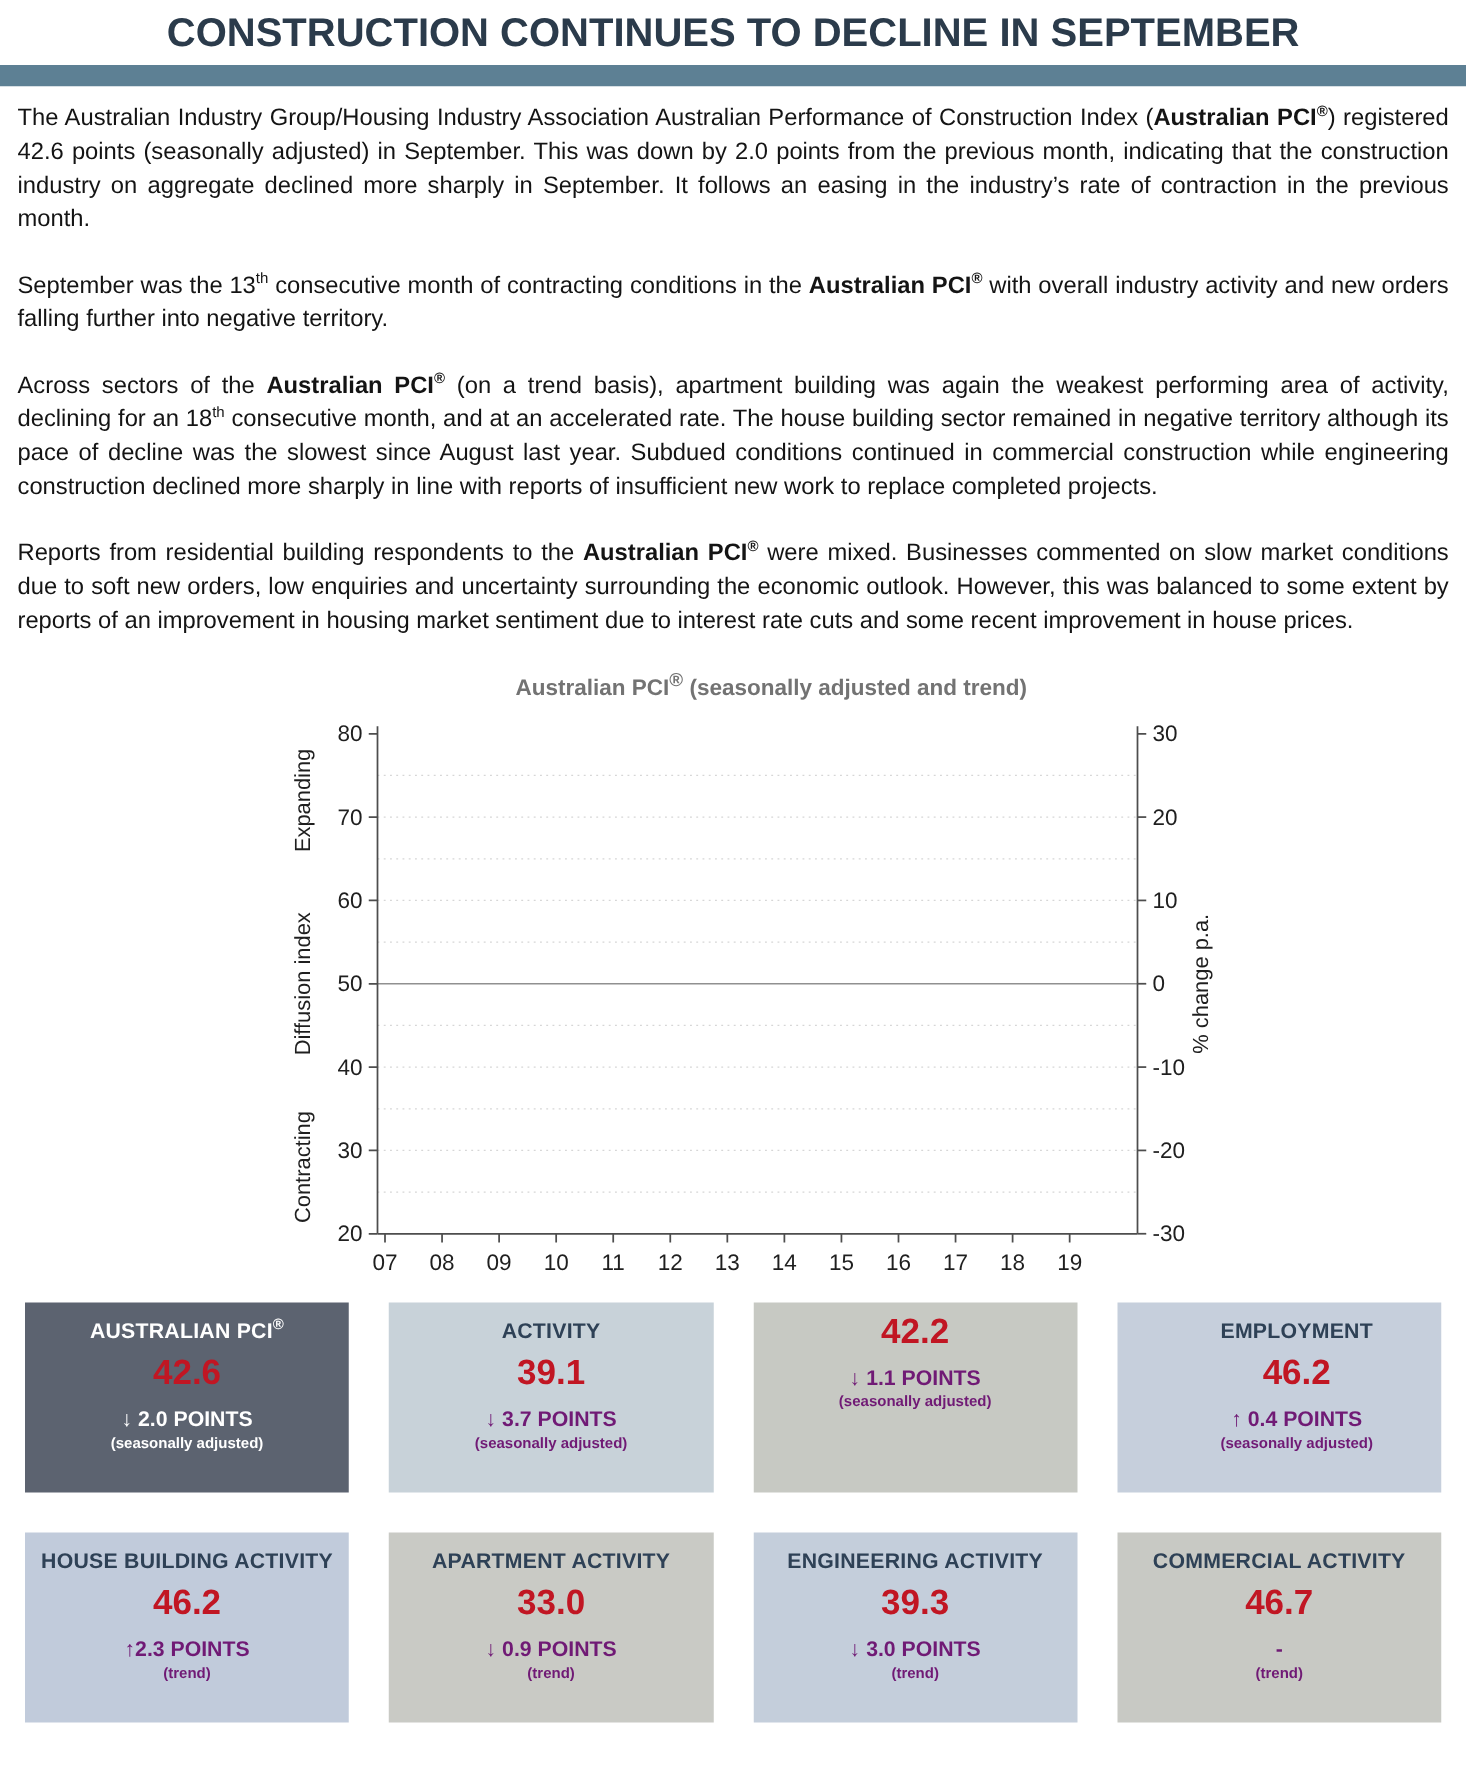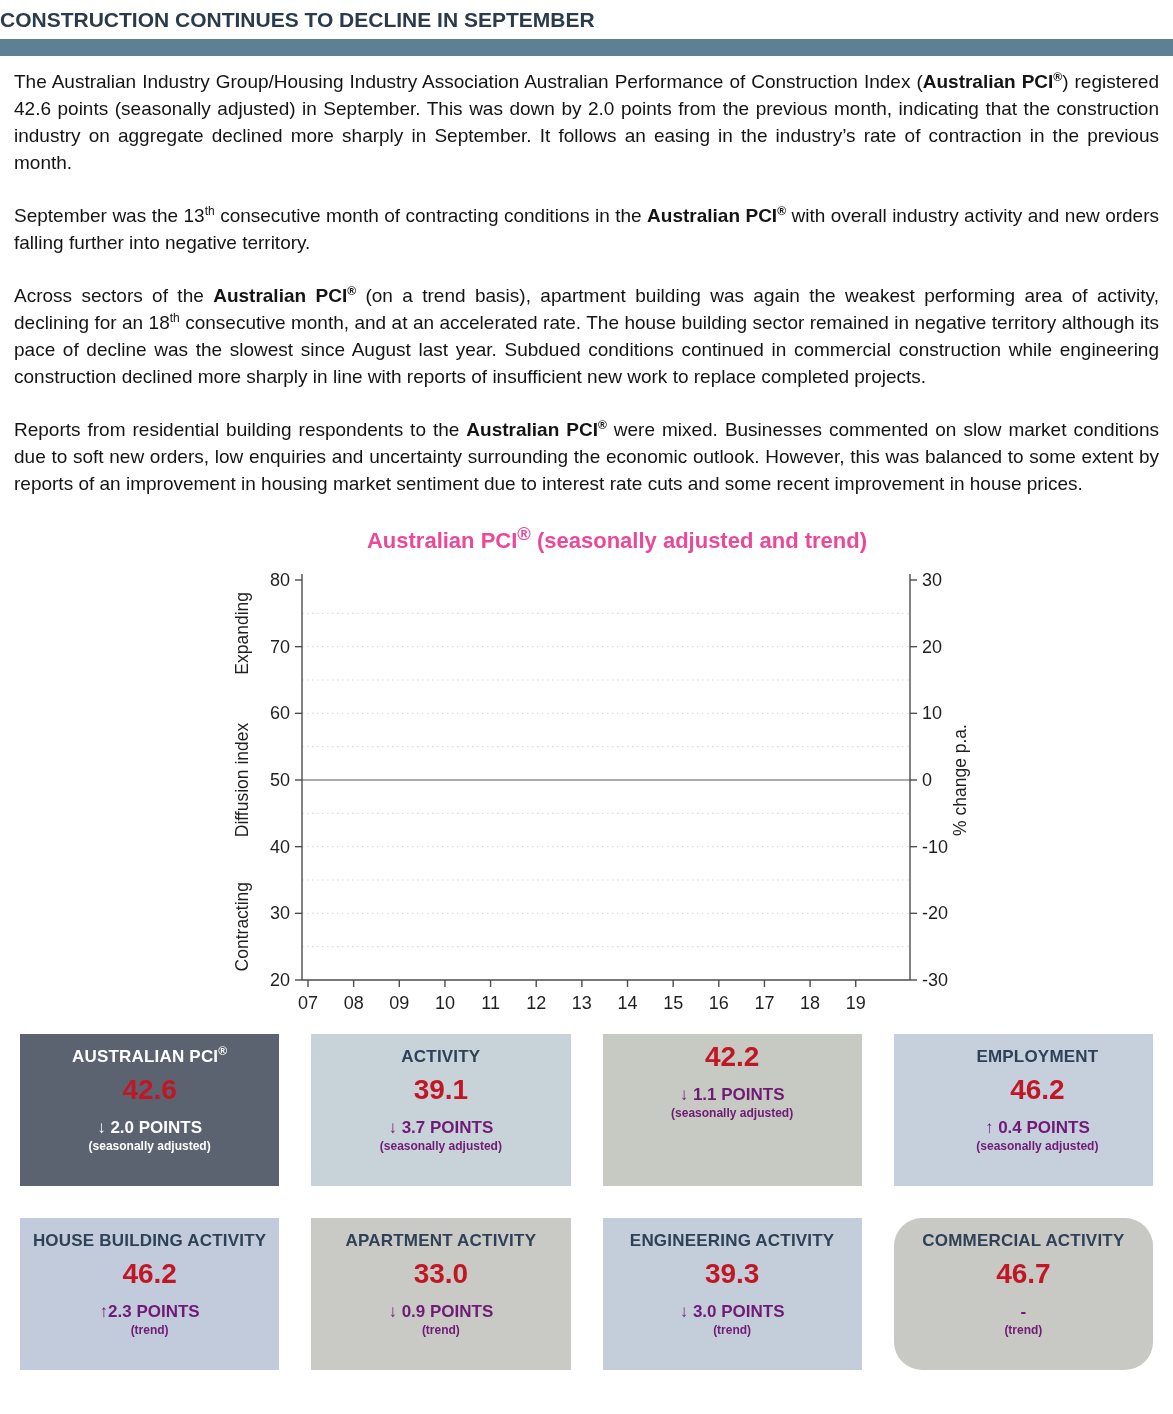--- a/index.html
+++ b/index.html
@@ -1,24 +1,24 @@
 <!DOCTYPE html>
 <html><head>
 <meta charset="utf-8">
 <style>
   html,body{margin:0;padding:0;background:#fff;}
   body{width:1173px;font-family:"Liberation Sans",sans-serif;color:#141414;}
-  .doc-title{font-size:21px;font-weight:bold;text-align:left;color:#2b3b4b;padding-top:8px;}
+  .doc-title{font-size:32px;font-weight:bold;text-align:center;color:#2b3b4b;padding-top:8px;}
   .accent-bar{height:17px;background:#5d8094;margin-top:7px;}
   .body-text{margin-top:12px;}
   .body-text p{font-size:19px;line-height:27px;text-align:justify;margin:0 14px 26px 14px;}
   .body-text p sup, .sb-title sup{font-size:12px;line-height:0;}
   .seg-b{font-weight:bold;}
   .chart-wrap{width:790px;margin-left:222px;margin-top:6px;}
-  .chart-title{text-align:center;font-size:22px;font-weight:bold;color:#ec4899;margin:10px 0 0 0;}
+  .chart-title{text-align:center;font-size:18px;font-weight:bold;color:#737373;margin:10px 0 0 0;}
   svg text{font-family:"Liberation Sans",sans-serif;}
   .stat-grid{display:grid;grid-template-columns:repeat(4,1fr);column-gap:42px;row-gap:27px;margin:6px 20px 8px 20px;gap:32px;}
   .stat-box{height:152px;text-align:center;}
   .sb-title{font-size:17px;font-weight:bold;padding-top:13px;letter-spacing:.2px;}
   .sb-value{font-size:28px;font-weight:bold;margin-top:7px;}
   .sb-change{font-size:17px;font-weight:bold;margin-top:12px;}
   .sb-basis{font-size:12px;font-weight:bold;margin-top:1px;}
   .theme-dark .sb-title,.theme-dark .sb-change,.theme-dark .sb-basis{color:#ffffff;}
   .theme-light .sb-title{color:#2e4156;}
   .theme-light .sb-change,.theme-light .sb-basis{color:#701a75;}
@@ -161,19 +161,19 @@
     <div class="sb-value" style="color: rgb(193, 22, 35);">33.0</div>
     <div class="sb-change">↓ 0.9 POINTS</div>
     <div class="sb-basis">(trend)</div>
   </div>
   <div class="stat-box theme-light" style="background: rgb(196, 206, 219);">
     <div class="sb-title">ENGINEERING ACTIVITY</div>
     <div class="sb-value" style="color: rgb(193, 22, 35);">39.3</div>
     <div class="sb-change">↓ 3.0 POINTS</div>
     <div class="sb-basis">(trend)</div>
   </div>
-  <div class="stat-box theme-light" style="background: rgb(200, 201, 196); border-radius: 28px;">
+  <div class="stat-box theme-light" style="background: rgb(200, 201, 196);">
     <div class="sb-title">COMMERCIAL ACTIVITY</div>
     <div class="sb-value" style="color: rgb(193, 22, 35);">46.7</div>
     <div class="sb-change">-</div>
     <div class="sb-basis">(trend)</div>
   </div>
 </div>
 
 </body></html>

